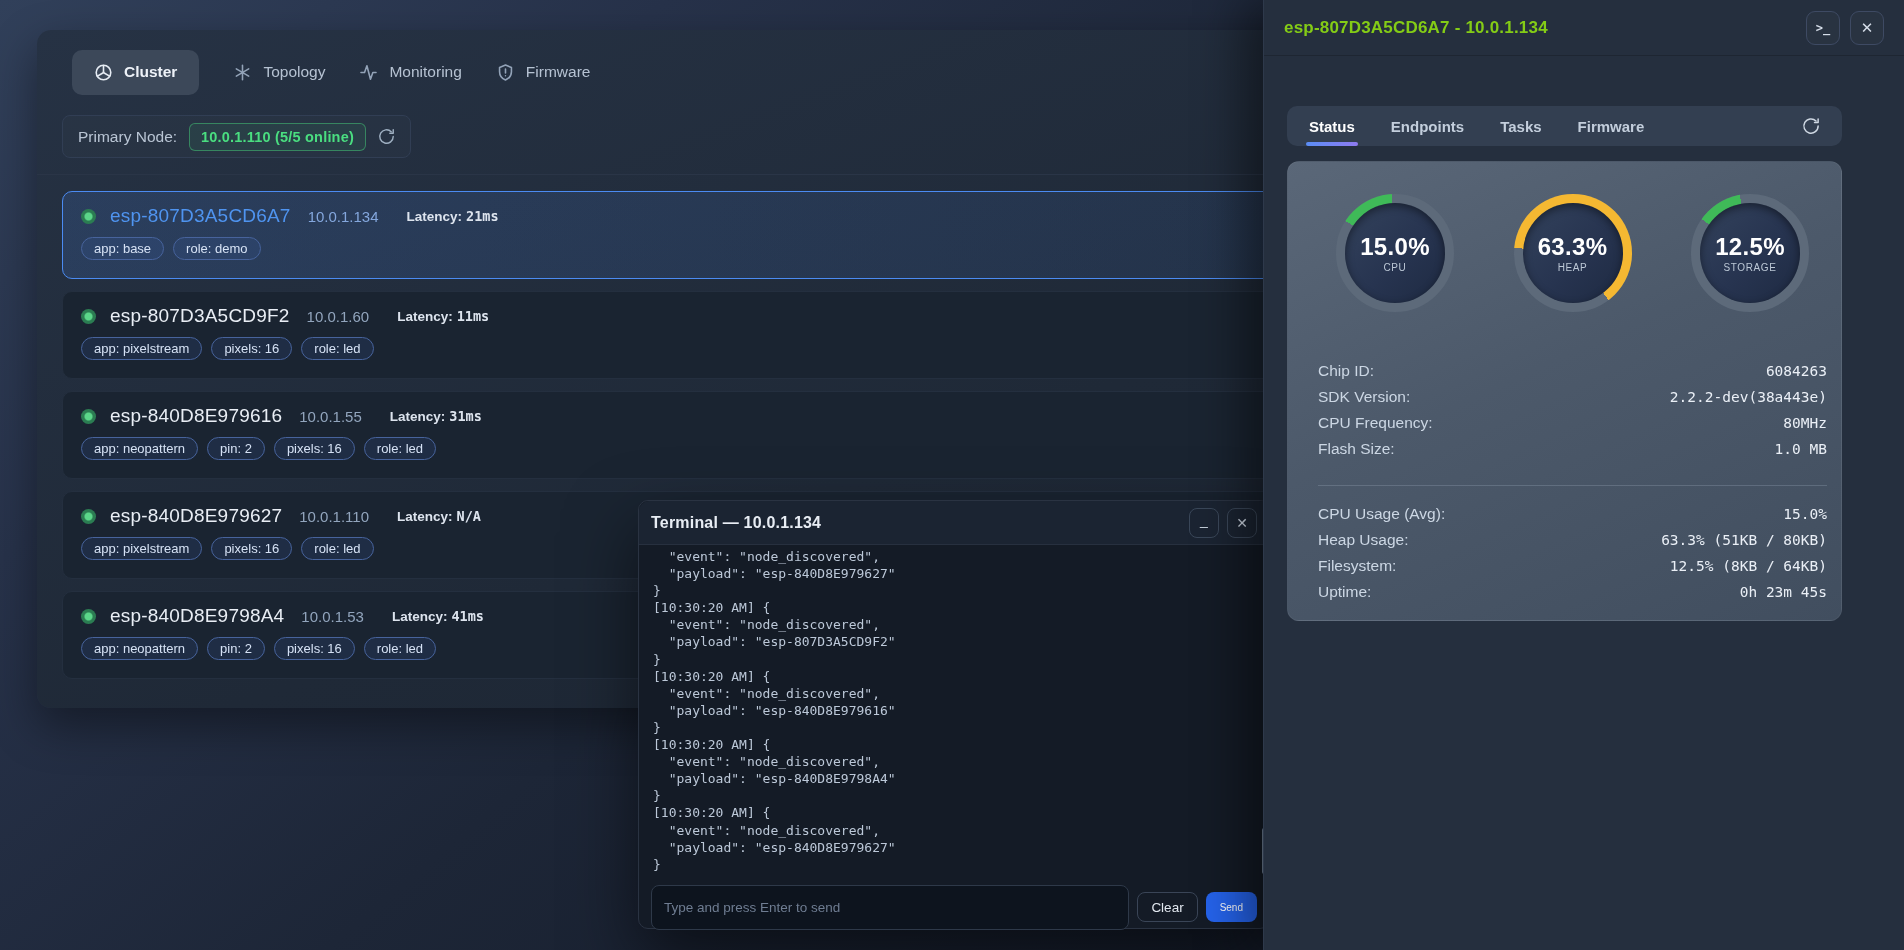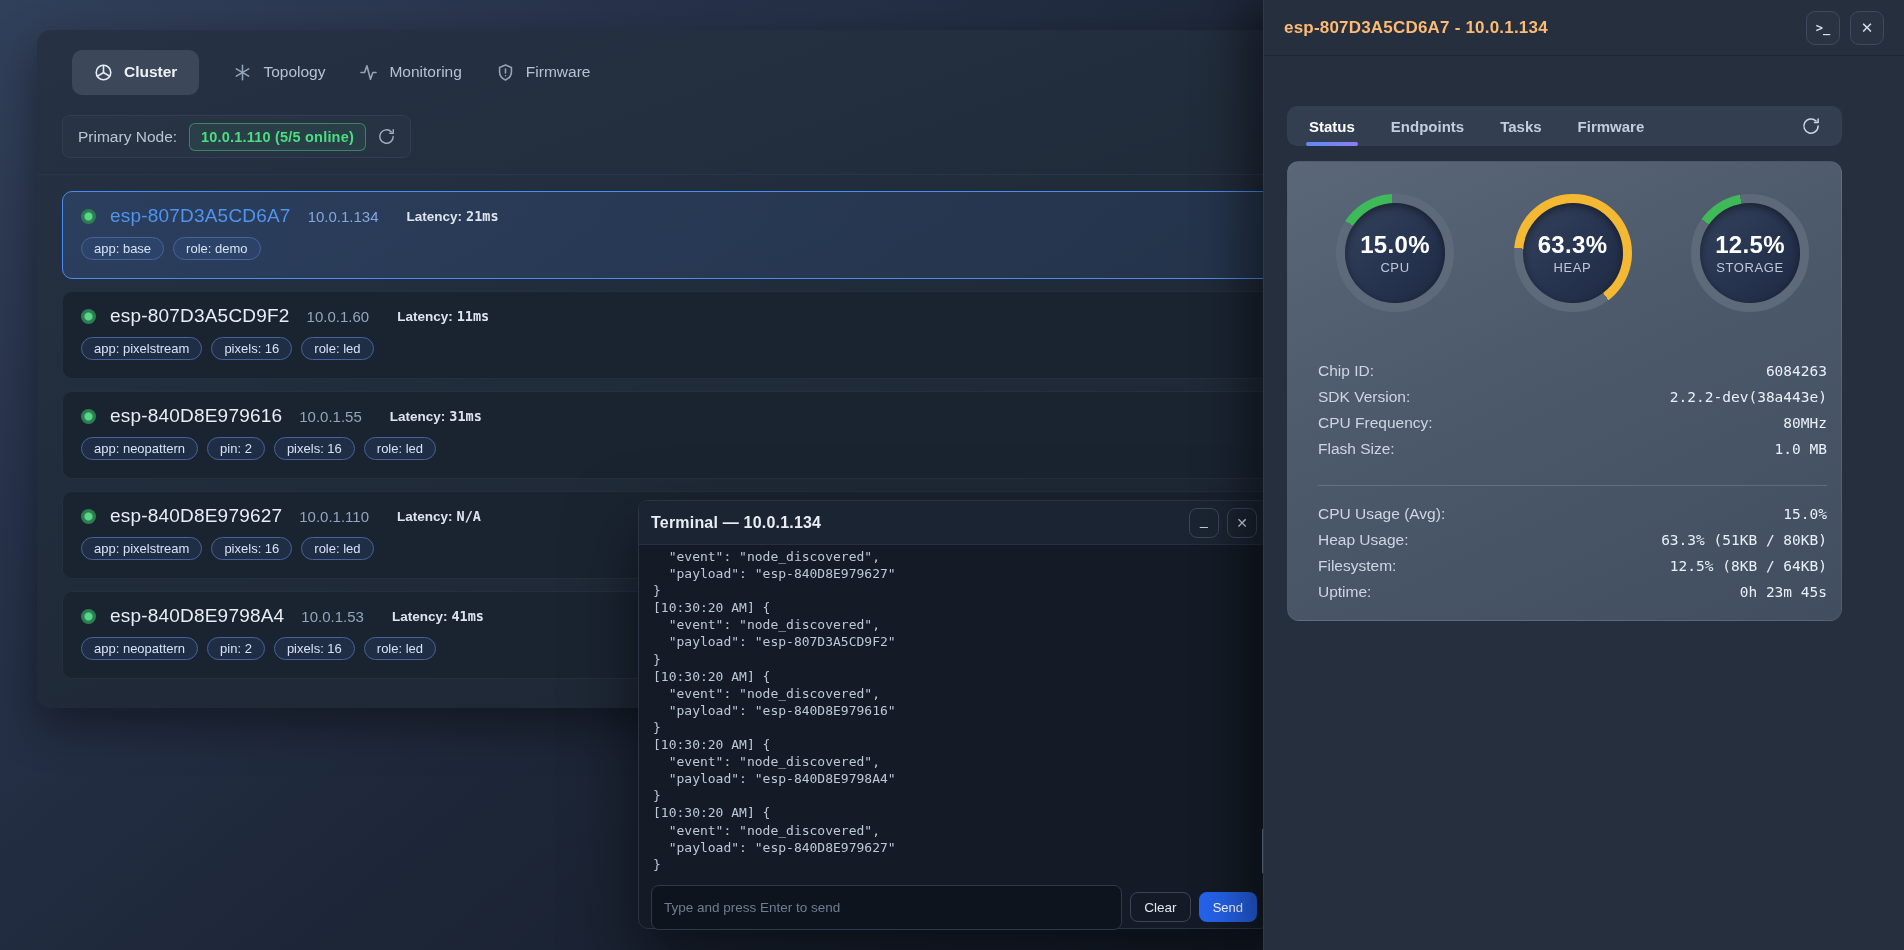--- a/index.html
+++ b/index.html
@@ -93,30 +93,30 @@
     flex:1; height:45px; background:#0d141e; border:1px solid #2e3949; border-radius:8px;
     color:#dfe6ef; font-size:13.5px; padding:0 12px; outline:none;
   }
   .term-input::placeholder { color:#6f7d92; }
   .btn-clear {
     height:30px; padding:0 13px; background:transparent; border:1px solid #3a4557; border-radius:8px;
     color:#e2e8f0; font-size:13.5px; cursor:pointer;
   }
   .btn-send {
     height:30px; padding:0 14px; background:#2563eb; border:none; border-radius:8px;
-    color:#ffffff; font-size:13px; cursor:pointer;
+    color:#ffffff; font-size:10px; cursor:pointer;
   }
 
   
   .panel {
     position:absolute; left:1263px; top:0; width:641px; height:950px; z-index:10;
     background:#252f3e; border-left:1px solid #2e394b; box-shadow:-20px 0 45px rgba(0,0,0,.45);
   }
   .panel-header { height:56px; display:flex; align-items:center; padding:0 20px; border-bottom:1px solid rgba(0,0,0,.18); }
-  .panel-title { font-size:17px; font-weight:bold; color:#fdba74; letter-spacing:.2px; }
+  .panel-title { font-size:17px; font-weight:bold; color:#84cc16; letter-spacing:.2px; }
   .panel-hbtns { margin-left:auto; display:flex; gap:10px; }
   .panel-hbtn {
     width:34px; height:34px; border:1px solid #3e4a63; border-radius:9px; background:rgba(255,255,255,.02);
     color:#d6dee9; display:flex; align-items:center; justify-content:center; cursor:pointer;
   }
   .panel-hbtn .prompt-glyph { font-family:"DejaVu Sans Mono",monospace; font-size:12px; font-weight:bold; }
   .panel-hbtn .close-glyph { font-size:15px; }
 
   .panel-content { position:absolute; left:23px; top:56px; width:555px; }
   .panel-tabs {
@@ -142,21 +142,21 @@
   .gauge { position:relative; width:118px; height:118px; }
   .gauge-track { position:absolute; inset:0; border-radius:50%; border:9px solid #5d6a7a; }
   .gauge-arc { position:absolute; inset:0; border-radius:50%; }
   .gauge-inner {
     position:absolute; inset:9px; border-radius:50%;
     background:linear-gradient(135deg,#33425c 0%,#273450 55%,#1e2a42 100%);
     box-shadow:inset 0 3px 8px rgba(0,0,0,.45);
     display:flex; flex-direction:column; align-items:center; justify-content:center;
   }
   .gauge-pct { font-size:24px; font-weight:bold; color:#ffffff; letter-spacing:.3px; }
-  .gauge-label { font-size:13px; color:#bcc8d6; letter-spacing:.6px; margin-top:1px; }
+  .gauge-label { font-size:10px; color:#bcc8d6; letter-spacing:.6px; margin-top:1px; }
 
   .details { margin-top:50px; }
   .details.second { margin-top:0; }
   .detail-row { display:flex; justify-content:space-between; align-items:baseline; height:26px; }
   .detail-label { font-size:15.5px; color:#ccd7e4; }
   .detail-value { font-family:"DejaVu Sans Mono",monospace; font-size:14.5px; color:#eaeff6; }
   .details-divider { border-top:1px solid rgba(160,175,195,.28); margin:19px 0; }
 
   svg { display:block; }
 </style>

